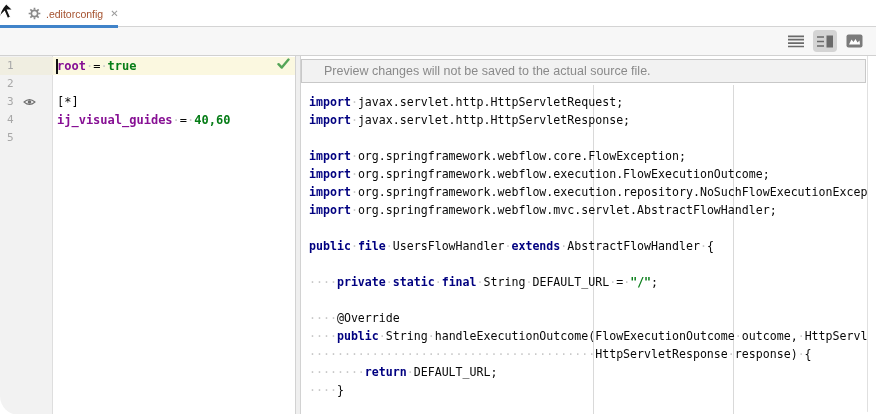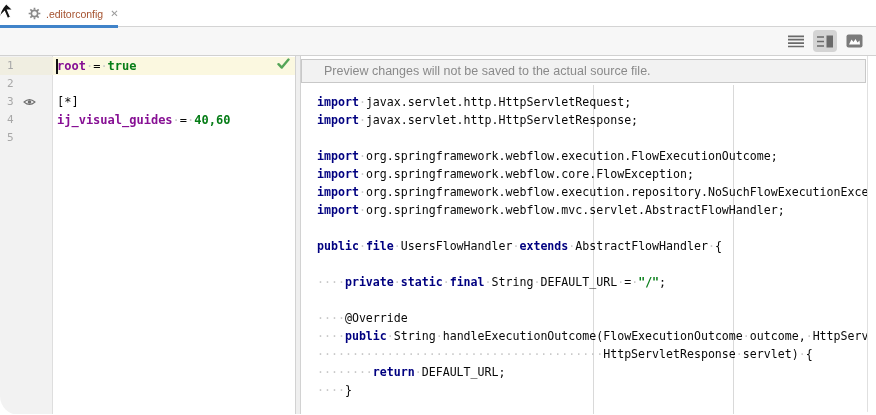--- a/index.html
+++ b/index.html
@@ -35,21 +35,21 @@
 
   
   .divider{width:6px;flex:0 0 6px;background:#efefef;border-left:1px solid #d2d2d2;border-right:1px solid #d2d2d2;box-sizing:border-box;}
 
   
   .right-pane{width:566px;flex:0 0 566px;position:relative;background:#fff;overflow:hidden;}
   .banner{margin:3px 1px 0 0;height:24px;box-sizing:border-box;background:#f2f2f2;border:1px solid #c8c8c8;line-height:22px;padding-left:22px;color:#8a8a8a;font-size:12.5px;white-space:nowrap;overflow:hidden;}
   .guide{position:absolute;top:29px;bottom:0;width:1px;background:#d9d9d9;z-index:0;}
   .g40{left:292px;}
   .g60{left:432px;}
-  .pcode{position:relative;z-index:1;padding:10px 0 0 16px;}
+  .pcode{position:relative;z-index:1;padding:10px 0 0 8px;}
   .pline{height:18px;line-height:18px;white-space:pre;font-family:"DejaVu Sans Mono",monospace;font-size:11.6px;}
 
   .right-strip{width:9px;flex:0 0 9px;background:#fff;border-left:1px solid #e0e0e0;box-sizing:border-box;}
 
   
   .kw{color:#000080;font-weight:bold;}
   .key{color:#871094;font-weight:bold;}
   .val{color:#067d17;font-weight:bold;}
   .str{color:#067d17;font-weight:bold;}
   .plain{color:#080808;}
@@ -166,32 +166,32 @@
     <div class="divider"></div>
 
     <div class="right-pane">
       <div class="banner">Preview changes will not be saved to the actual source file.</div>
       <div class="guide g40"></div>
       <div class="guide g60"></div>
       <div class="pcode">
           <div class="pline"><span class="kw">import</span><span class="ws">·</span><span class="plain">javax.servlet.http.HttpServletRequest;</span></div>
           <div class="pline"><span class="kw">import</span><span class="ws">·</span><span class="plain">javax.servlet.http.HttpServletResponse;</span></div>
           <div class="pline"></div>
+          <div class="pline"><span class="kw">import</span><span class="ws">·</span><span class="plain">org.springframework.webflow.core.FlowException;</span></div>
           <div class="pline"><span class="kw">import</span><span class="ws">·</span><span class="plain">org.springframework.webflow.execution.FlowExecutionOutcome;</span></div>
-          <div class="pline"><span class="kw">import</span><span class="ws">·</span><span class="plain">org.springframework.webflow.core.FlowException;</span></div>
           <div class="pline"><span class="kw">import</span><span class="ws">·</span><span class="plain">org.springframework.webflow.execution.repository.NoSuchFlowExecutionException;</span></div>
           <div class="pline"><span class="kw">import</span><span class="ws">·</span><span class="plain">org.springframework.webflow.mvc.servlet.AbstractFlowHandler;</span></div>
           <div class="pline"></div>
           <div class="pline"><span class="kw">public</span><span class="ws">·</span><span class="kw">file</span><span class="ws">·</span><span class="plain">UsersFlowHandler</span><span class="ws">·</span><span class="kw">extends</span><span class="ws">·</span><span class="plain">AbstractFlowHandler</span><span class="ws">·</span><span class="plain">{</span></div>
           <div class="pline"></div>
           <div class="pline"><span class="ws">····</span><span class="kw">private</span><span class="ws">·</span><span class="kw">static</span><span class="ws">·</span><span class="kw">final</span><span class="ws">·</span><span class="plain">String</span><span class="ws">·</span><span class="plain">DEFAULT_URL</span><span class="ws">·</span><span class="plain">=</span><span class="ws">·</span><span class="str">"/"</span><span class="plain">;</span></div>
           <div class="pline"></div>
           <div class="pline"><span class="ws">····</span><span class="plain">@Override</span></div>
           <div class="pline"><span class="ws">····</span><span class="kw">public</span><span class="ws">·</span><span class="plain">String</span><span class="ws">·</span><span class="plain">handleExecutionOutcome(FlowExecutionOutcome</span><span class="ws">·</span><span class="plain">outcome,</span><span class="ws">·</span><span class="plain">HttpServletRequest</span></div>
-          <div class="pline"><span class="ws">·········································</span><span class="plain">HttpServletResponse</span><span class="ws">·</span><span class="plain">servlet)</span><span class="ws">·</span><span class="plain">{</span></div>
+          <div class="pline"><span class="ws">·········································</span><span class="plain">HttpServletResponse</span><span class="ws">·</span><span class="plain">response)</span><span class="ws">·</span><span class="plain">{</span></div>
           <div class="pline"><span class="ws">········</span><span class="kw">return</span><span class="ws">·</span><span class="plain">DEFAULT_URL;</span></div>
           <div class="pline"><span class="ws">····</span><span class="plain">}</span></div>
         </div>
     </div>
 
     <div class="right-strip"></div>
   </div>
 
 </div>
 

